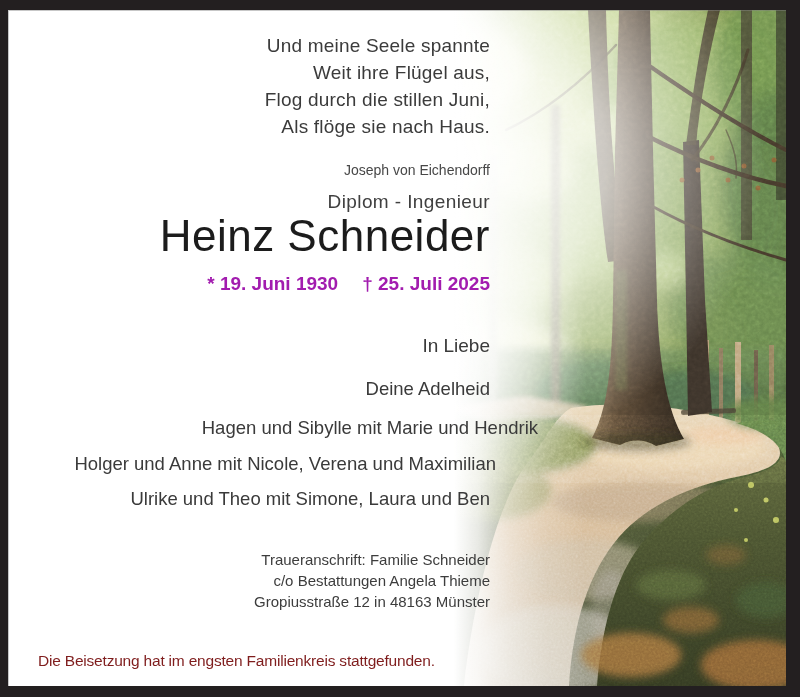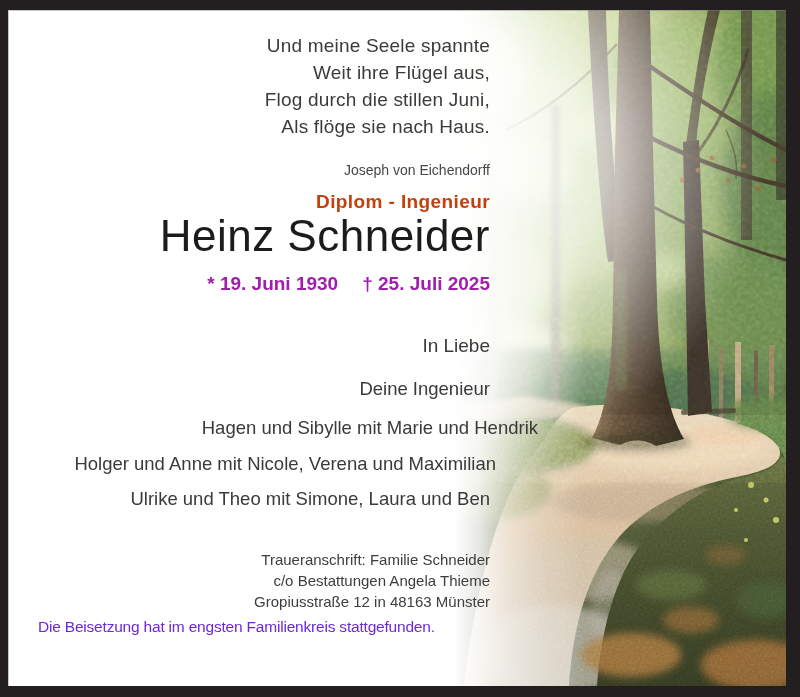--- a/index.html
+++ b/index.html
@@ -30,34 +30,34 @@
       radial-gradient(circle at 10% 22%, rgba(255,255,255,.95) 0%, rgba(255,255,255,.7) 22%, rgba(255,255,255,0) 48%),
       radial-gradient(ellipse 40% 24% at 3% 52%, rgba(255,255,255,.8) 0%, rgba(255,255,255,.4) 55%, rgba(255,255,255,0) 100%),
       linear-gradient(90deg, #fff 0px, #fff 18px, rgba(255,255,255,.85) 42px, rgba(255,255,255,.5) 75px, rgba(255,255,255,.2) 110px, rgba(255,255,255,0) 150px);
   }
 
   
   .col{position:absolute;left:0;top:0;width:470px;height:676px;z-index:2;}
   .col > div{position:absolute;left:12px;width:470px;text-align:right;}
   .poem{top:22px;font-size:19px;line-height:27px;color:#3b3b3b;letter-spacing:.2px;}
   .poem-attr{top:128px;font-size:14px;line-height:18px;color:#474747;margin-top:23px;}
-  .profession{top:181px;font-size:19px;font-weight:700;color:#c2410c;letter-spacing:.4px;}
+  .profession{top:181px;font-size:19px;font-weight:400;color:#404040;letter-spacing:.4px;}
   .name{top:200px;font-size:44px;line-height:52px;font-weight:400;color:#1c1c1c;letter-spacing:.5px;}
   .dates{top:263px;font-size:19px;font-weight:700;color:#a21caf;}
   .dates .death{display:inline-block;margin-left:24px;}
   .salutation{top:325px;font-size:19px;color:#3a3a3a;}
   .mourner{font-size:18.5px;color:#3a3a3a;}
   .m0{top:368px;}
   .m1{top:407px;margin-left:48px;}
   .m2{top:443px;padding-left:6px;}
   .m3{top:478px;}
   .address{top:539px;font-size:15px;line-height:21px;color:#3d3d3d;}
   .funeral-note{
-    top:608px;left:30px !important;width:auto !important;text-align:right;
-    font-size:15.5px;letter-spacing:-0.2px;color:#6d28d9;
+    top:642px;left:30px !important;width:auto !important;text-align:right;
+    font-size:15.5px;letter-spacing:-0.2px;color:#7f1d1d;
   }
 </style>
 </head>
 <body>
 
 <div class="frame">
   <div class="sheet">
 
     <div class="photo">
       <svg viewBox="0 0 350 676" preserveAspectRatio="none">
@@ -241,21 +241,21 @@
         <div>Flog durch die stillen Juni,</div>
         <div>Als flöge sie nach Haus.</div>
       </div>
       <div class="poem-attr">Joseph von Eichendorff</div>
 
       <div class="profession">Diplom - Ingenieur</div>
       <div class="name">Heinz Schneider</div>
       <div class="dates"><span class="birth">* 19. Juni 1930</span><span class="death">† 25. Juli 2025</span></div>
 
       <div class="salutation">In Liebe</div>
-      <div class="mourner m0">Deine Ingenieur</div>
+      <div class="mourner m0">Deine Adelheid</div>
       <div class="mourner m1">Hagen und Sibylle mit Marie und Hendrik</div>
       <div class="mourner m2">Holger und Anne mit Nicole, Verena und Maximilian</div>
       <div class="mourner m3">Ulrike und Theo mit Simone, Laura und Ben</div>
 
       <div class="address">
         <div>Traueranschrift: Familie Schneider</div>
         <div>c/o Bestattungen Angela Thieme</div>
         <div>Gropiusstraße 12 in 48163 Münster</div>
       </div>
 

